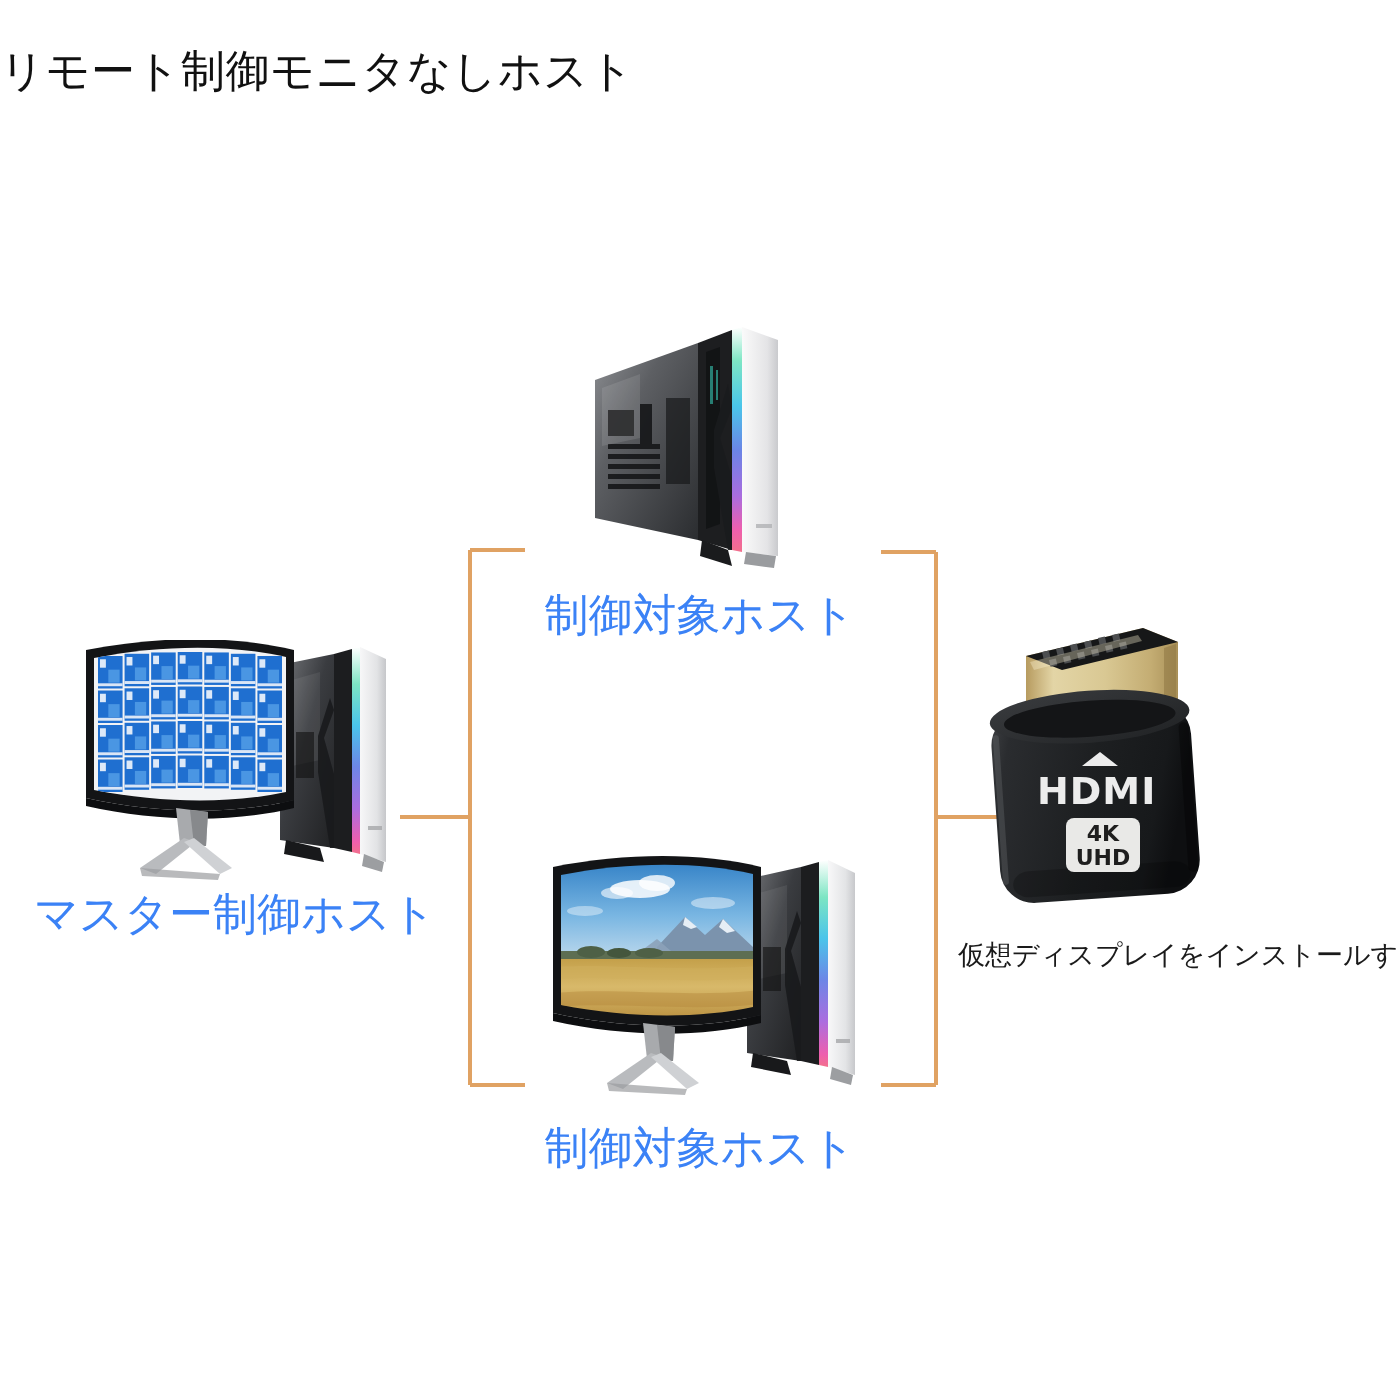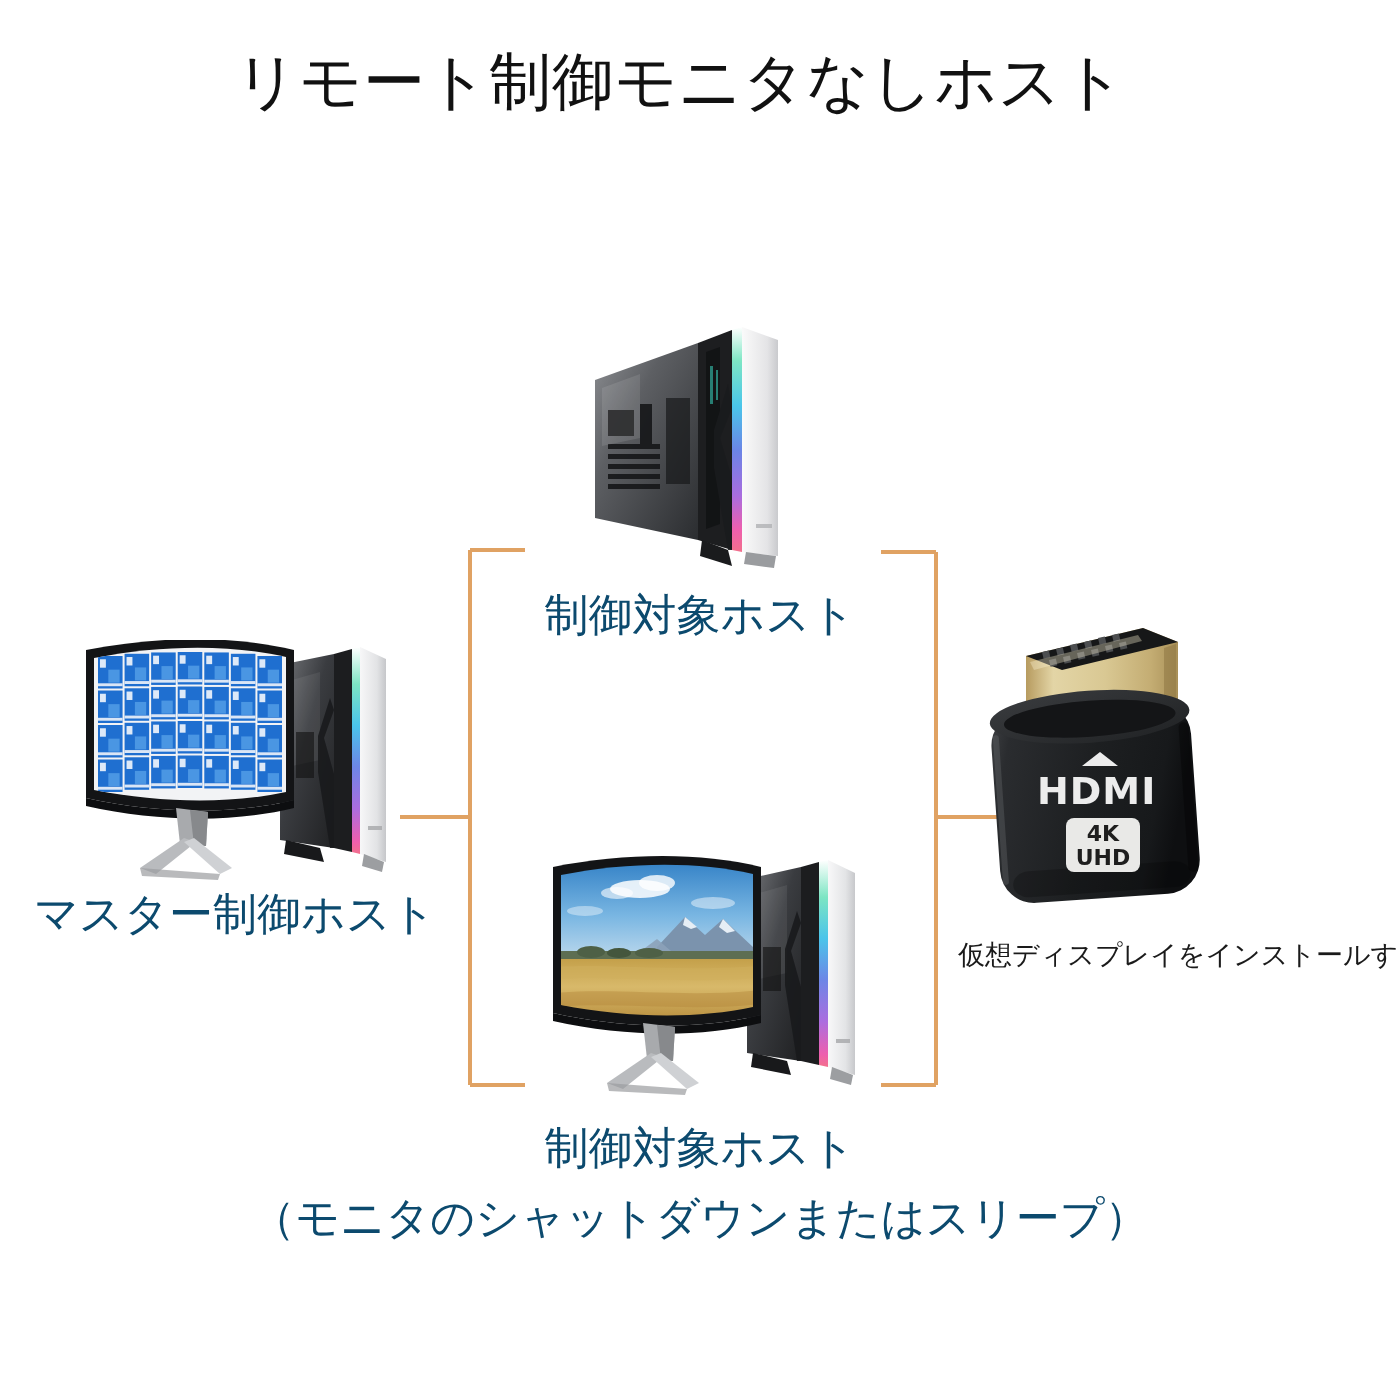--- a/index.html
+++ b/index.html
@@ -22,22 +22,22 @@
     width: 1400px;
     height: 1400px;
   }
 
   
   .page-title {
     position: absolute;
     top: 46px;
     left: 0;
     width: 1361px;
-    text-align: center;
-    font-size: 62px;
+    text-align: left;
+    font-size: 44px;
     line-height: 1.15;
     font-weight: 400;
     letter-spacing: 0.5px;
     color: #111;
     white-space: nowrap;
   }
 
   
   .bracket-svg {
     position: absolute;
@@ -46,21 +46,21 @@
     width: 1400px;
     height: 1400px;
     pointer-events: none;
   }
 
   
   .label {
     position: absolute;
     font-size: 44px;
     line-height: 1.35;
-    color: #0c4a6e;
+    color: #3b82f6;
     text-align: center;
     white-space: nowrap;
   }
   .label-small {
     position: absolute;
     font-size: 27px;
     line-height: 1.55;
     color: #1a1a1a;
     text-align: left;
     white-space: nowrap;
@@ -441,21 +441,20 @@
 
       <polygon points="98,168 130,172 128,206 102,204" fill="#a8aaad"></polygon>
       <polygon points="112,170 130,172 128,206 116,205" fill="#87898c"></polygon>
       <polygon points="62,228 106,198 118,202 78,234" fill="#b9bbbe"></polygon>
       <polygon points="154,228 116,198 106,202 142,234" fill="#cfd1d4"></polygon>
       <polygon points="62,228 142,234 140,240 64,236" fill="#9b9da0" opacity=".7"></polygon>
     </svg>
   </div>
 
   <div class="label" style="left:370px; top:1118px; width:660px;">制御対象ホスト</div>
-  <div class="label" style="left:150px; top:1188px; width:1100px;">（モニタのシャットダウンまたはスリープ）</div>
 
   <div class="hdmi" style="left:978px; top:608px; width:250px; height:300px;">
     <svg viewBox="0 0 250 300" width="250" height="300">
       <defs>
         <linearGradient id="hd-gold" x1="0" y1="0" x2="1" y2="0">
           <stop offset="0%" stop-color="#b79b5f"></stop>
           <stop offset="18%" stop-color="#e3d5a6"></stop>
           <stop offset="52%" stop-color="#d9c893"></stop>
           <stop offset="82%" stop-color="#c4ad73"></stop>
           <stop offset="100%" stop-color="#a88f57"></stop>

